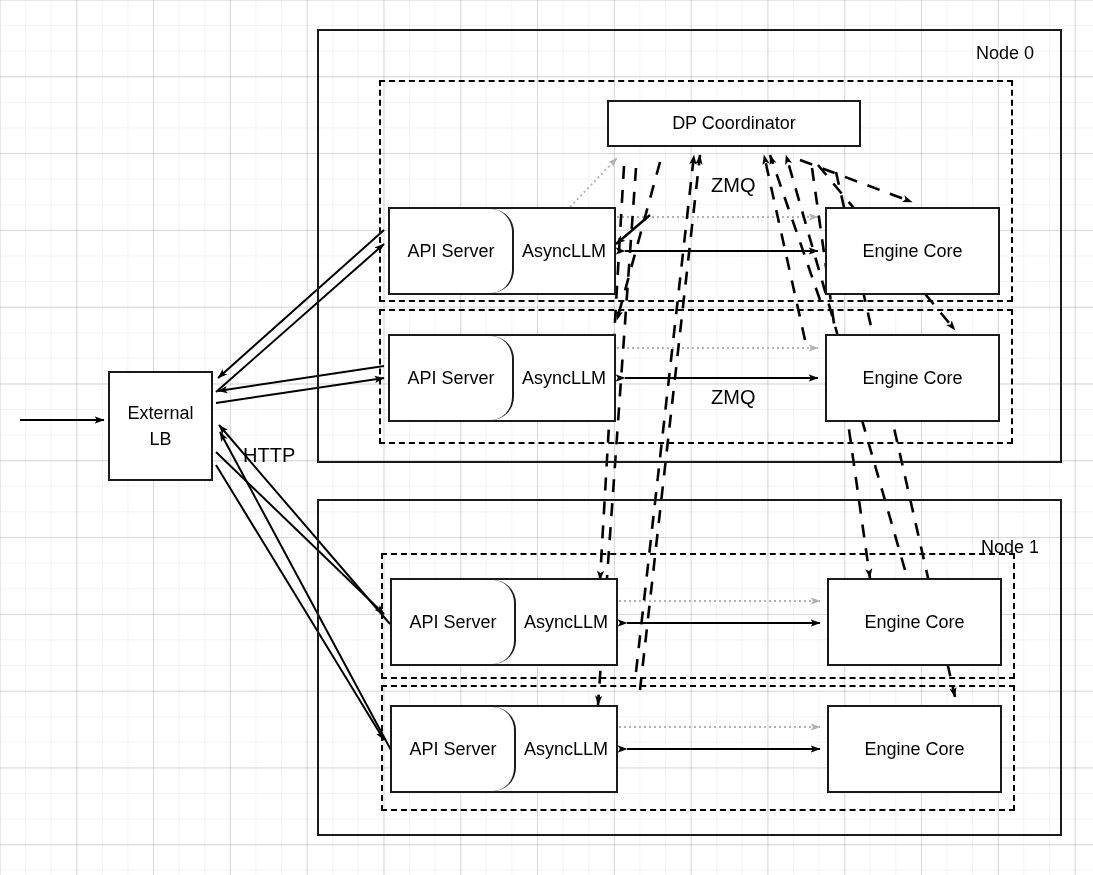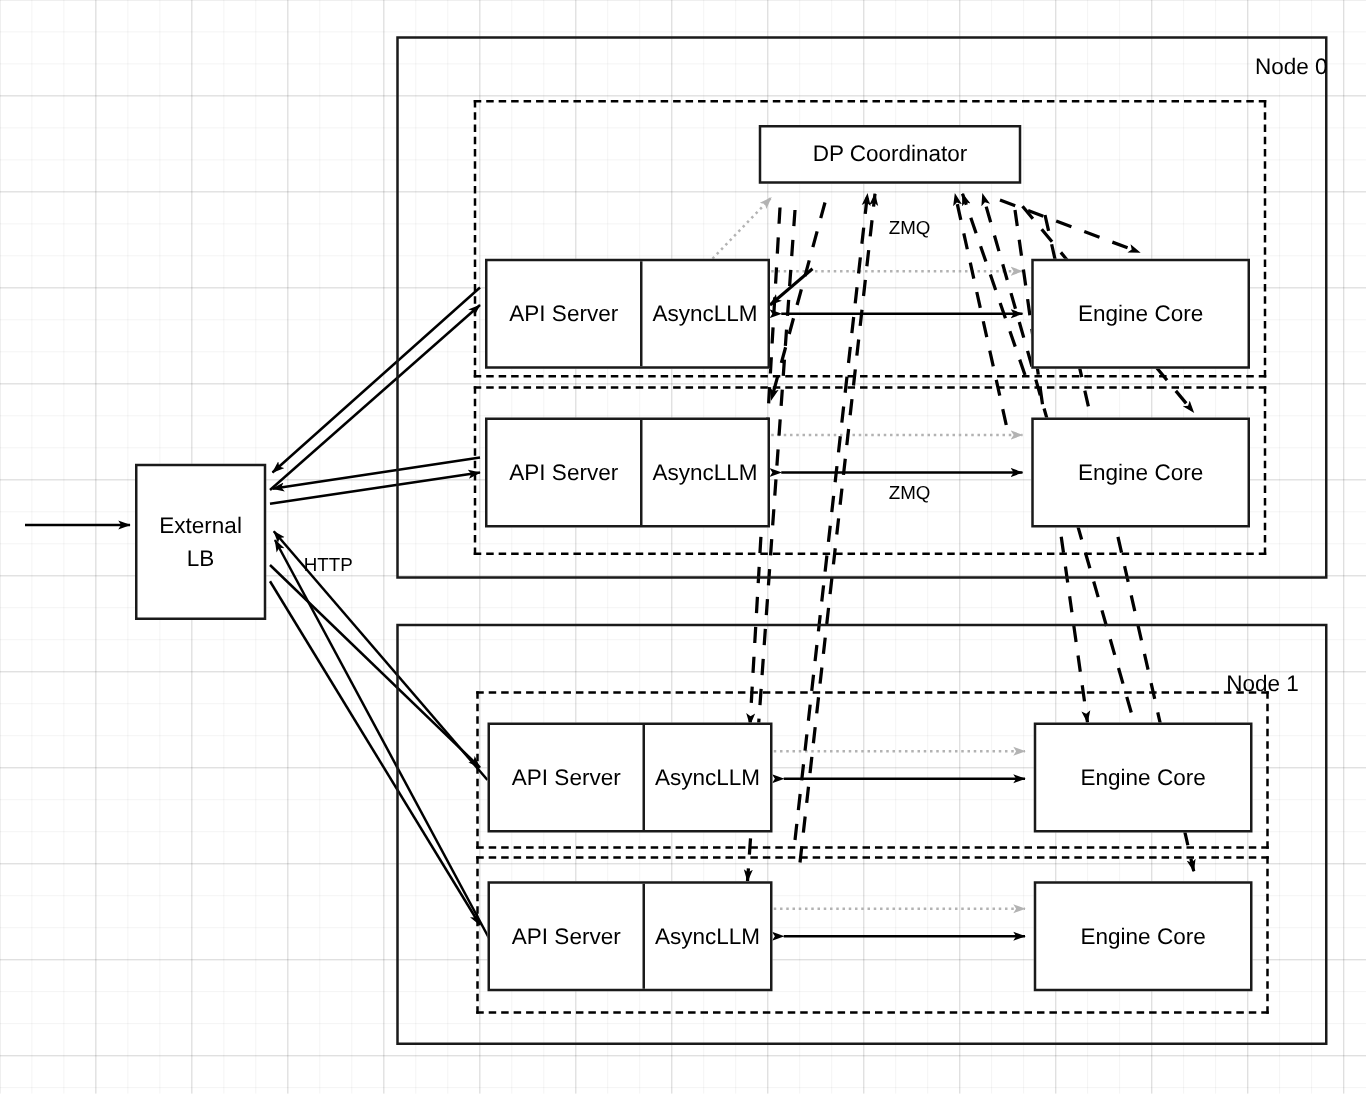--- a/index.html
+++ b/index.html
@@ -59,37 +59,38 @@
     display: flex;
     align-items: center;
     justify-content: center;
     font-size: 18px;
     color: #000000;
     white-space: nowrap;
     box-sizing: border-box;
   }
   .unit .cell.left {
     border-right: 2px solid #1a1a1a;
+    border-radius: 23px;
   }
   .plain-box {
     position: absolute;
     border: 2px solid #1a1a1a;
     background: #ffffff;
     box-sizing: border-box;
     display: flex;
     align-items: center;
     justify-content: center;
     text-align: center;
     font-size: 18px;
     color: #000000;
     line-height: 1.45;
   }
   .edge-label {
     position: absolute;
-    font-size: 15px;
+    font-size: 20px;
     color: #000000;
     background: transparent;
     white-space: nowrap;
   }
 </style>
 </head>
 <body>
 
 <div id="canvas">
 
@@ -152,25 +153,25 @@
       <line x1="636" y1="168" x2="598" y2="705" marker-end="url(#arrowBlack)"></line>
       <line x1="624" y1="166" x2="600" y2="580" marker-end="url(#arrowBlack)"></line>
     </g>
 
     <g stroke="#000000" fill="none" stroke-width="2.4">
       <line x1="650" y1="215" x2="616" y2="244" marker-end="url(#arrowBlack)"></line>
     </g>
   </svg>
 
   <div class="node-box" style="left:317px; top:29px; width:745px; height:434px;"></div>
-  <div class="node-label" style="left:976px; top:43px;margin-left:28px;">Node 0</div>
+  <div class="node-label" style="left:976px; top:43px;">Node 0</div>
 
   <div class="group-box" style="left:379px; top:80px; width:634px; height:222px;"></div>
 
-  <div class="plain-box" style="left:607px; top:100px; width:210px; height:47px;">
+  <div class="plain-box" style="left:607px; top:100px; width:254px; height:47px;">
     <span>DP Coordinator</span>
   </div>
 
   <div class="unit" style="left:388px; top:207px; width:228px; height:88px;">
     <div class="cell left" style="width:124px;">
       <span>API Server</span>
     </div>
     <div class="cell" style="width:100px;">
       <span>AsyncLLM</span>
     </div>
@@ -225,20 +226,20 @@
     </div>
     <div class="cell" style="width:100px;">
       <span>AsyncLLM</span>
     </div>
   </div>
 
   <div class="plain-box" style="left:827px; top:705px; width:175px; height:88px;">
     <span>Engine Core</span>
   </div>
 
-  <div class="plain-box" style="left:108px; top:371px; width:105px; height:125px; flex-direction:column;">
+  <div class="plain-box" style="left:108px; top:371px; width:105px; height:110px; flex-direction:column;">
     <span>External</span>
     <span>LB</span>
   </div>
 
   <div class="edge-label" style="left:243px; top:444px;">HTTP</div>
 
 </div>
 
 </body></html>

